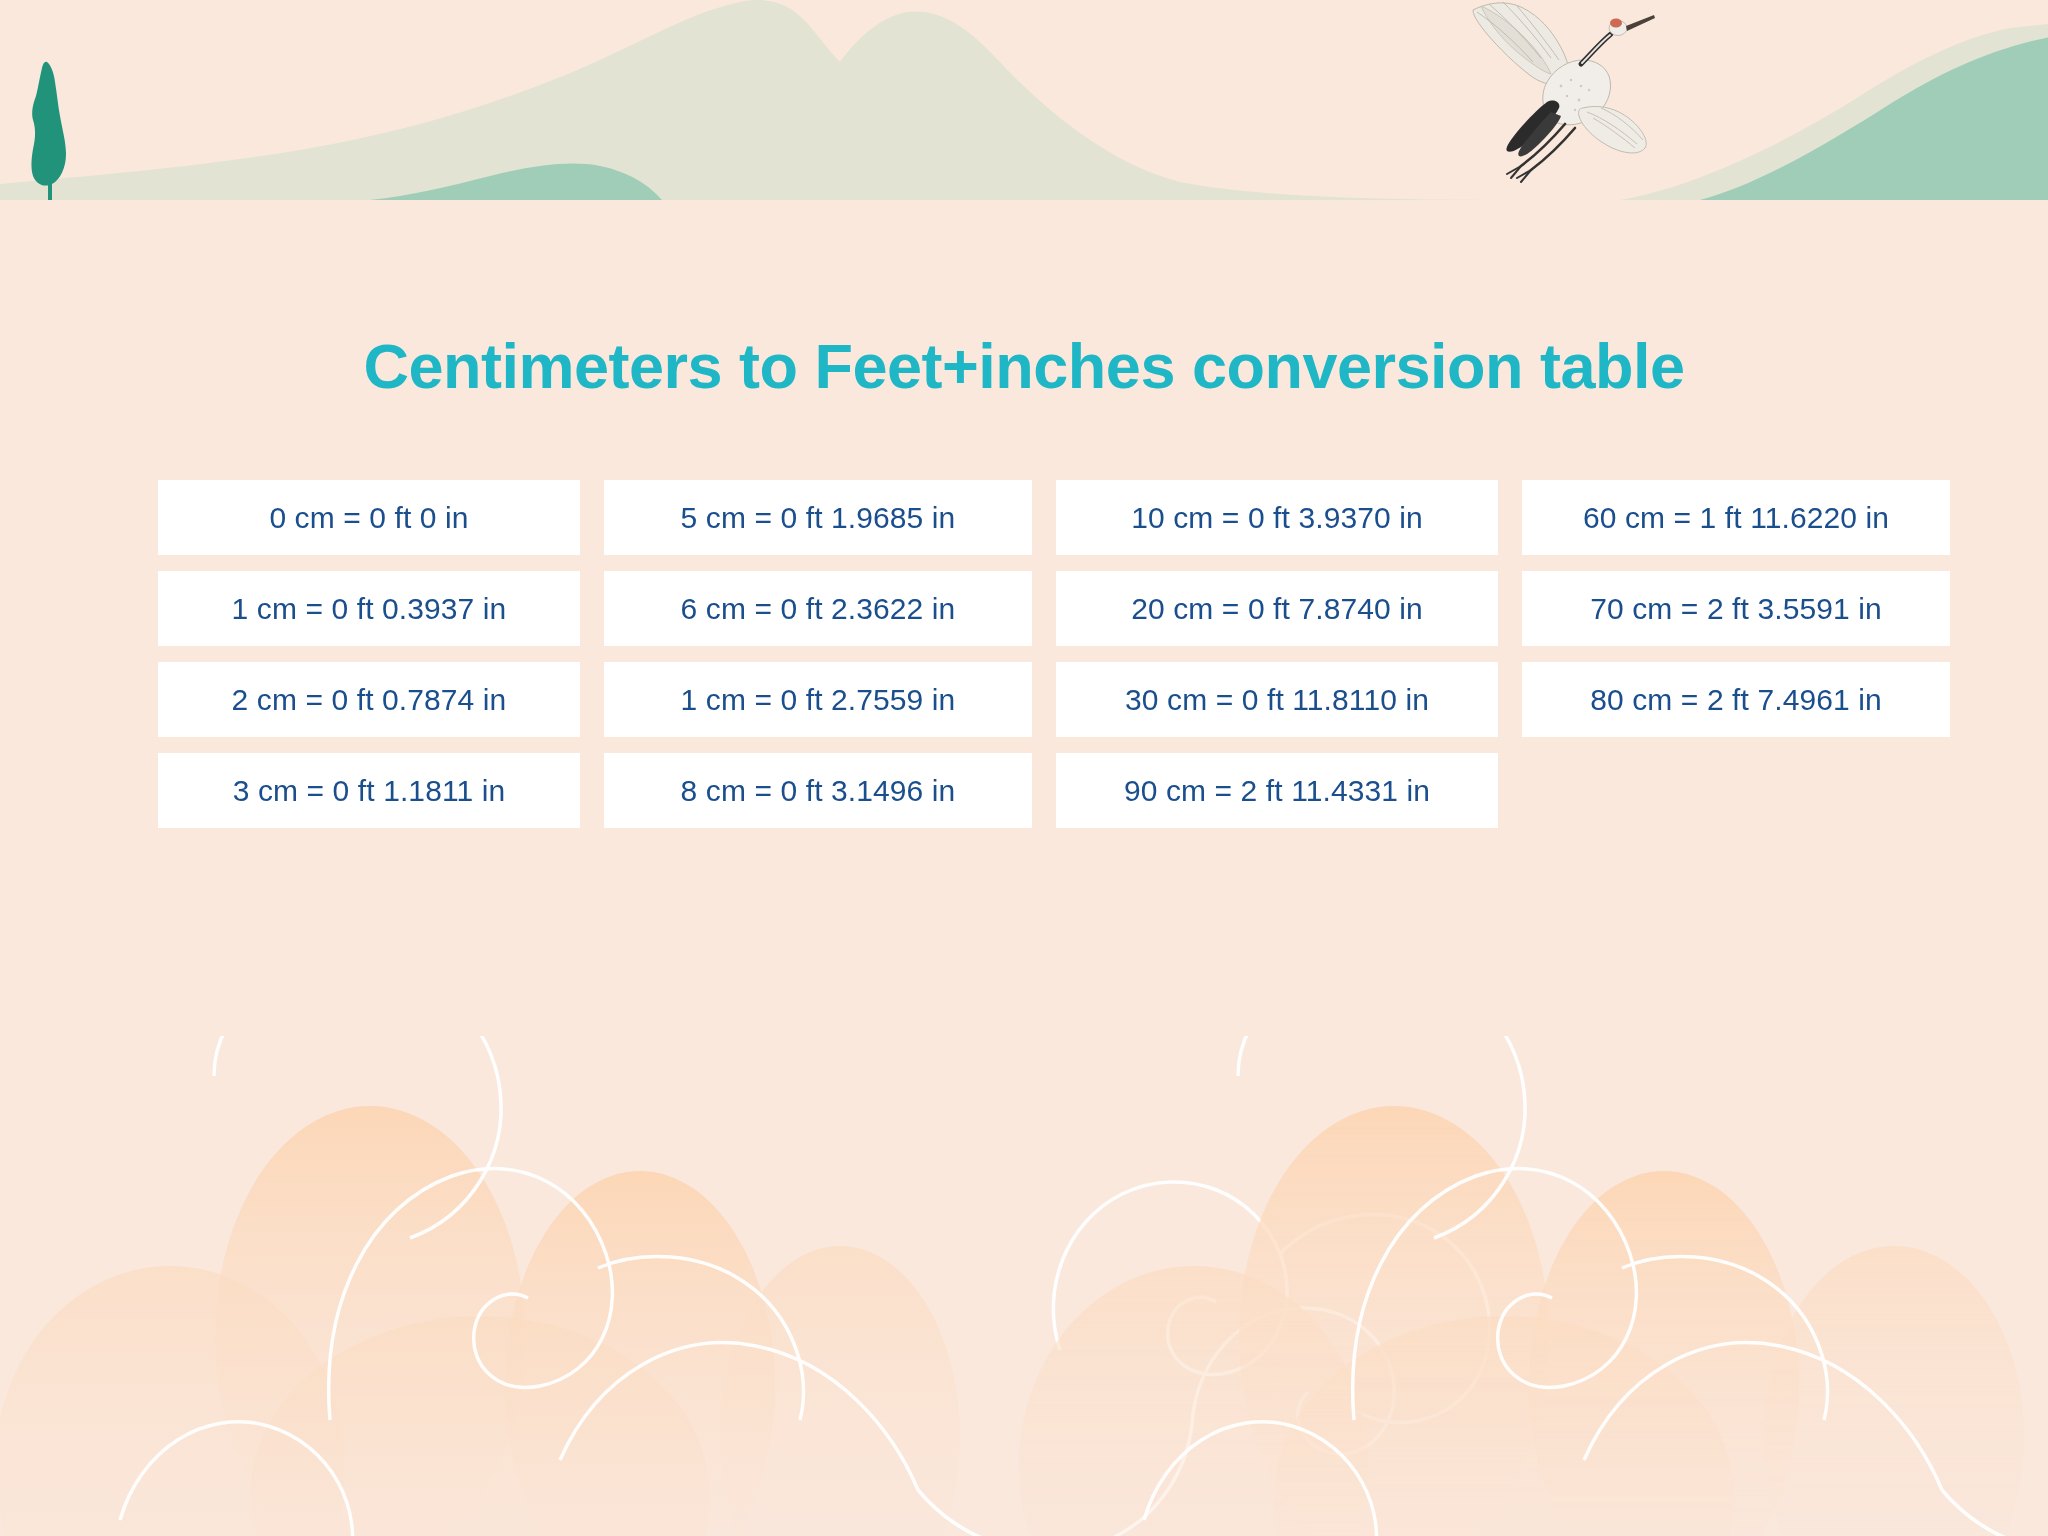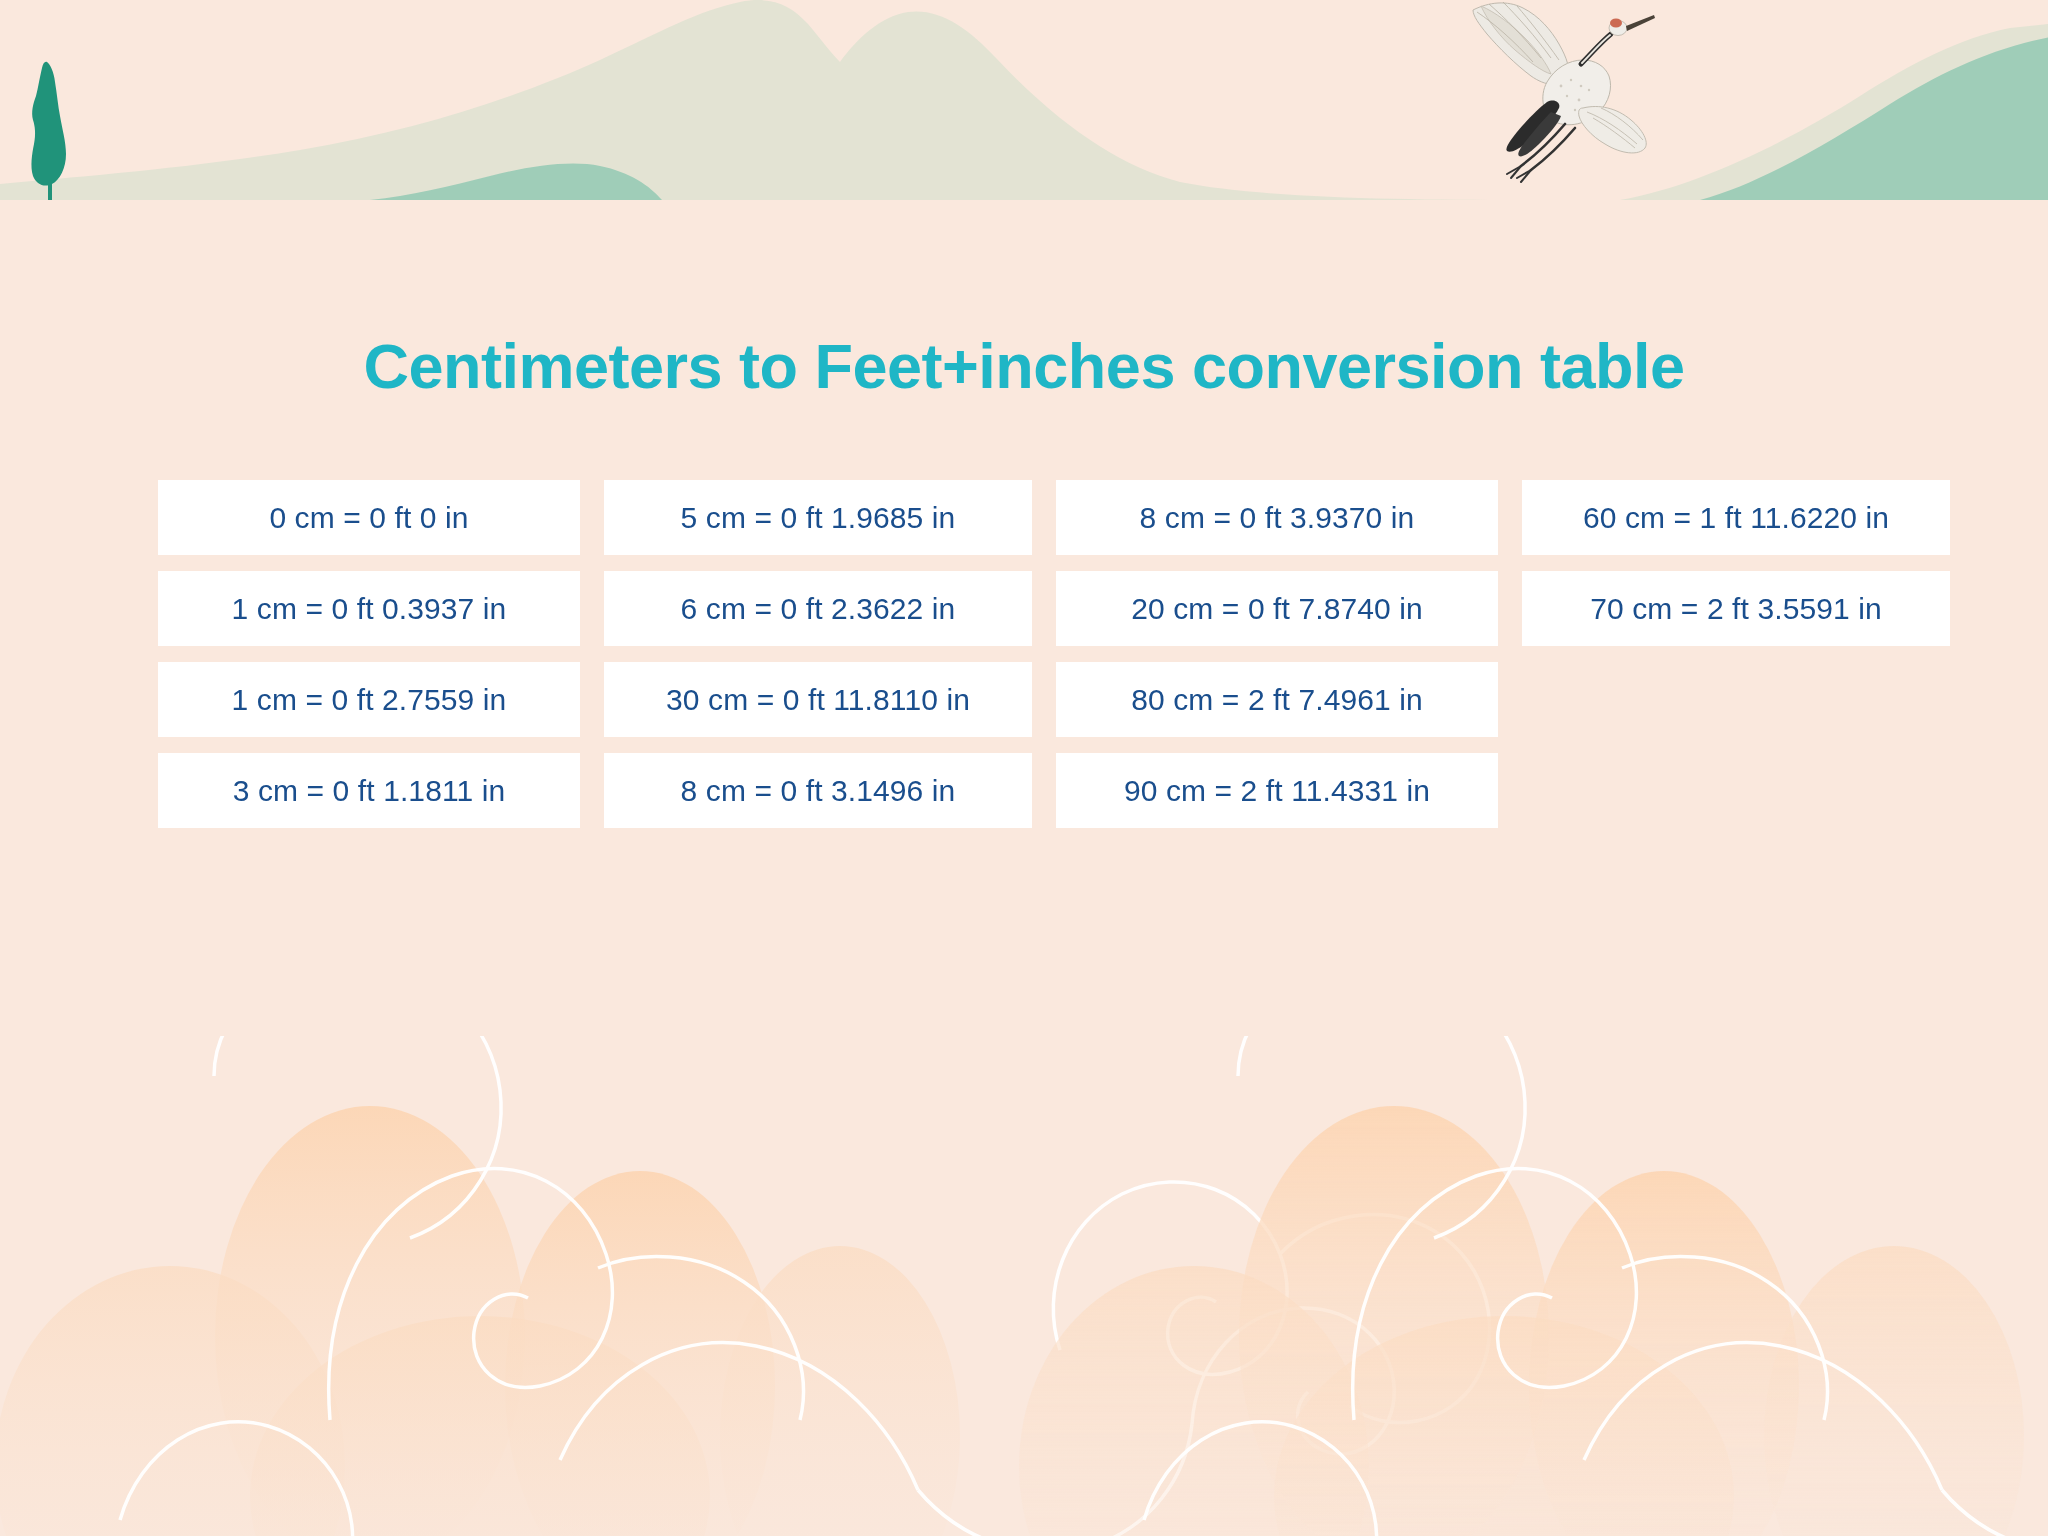--- a/index.html
+++ b/index.html
@@ -191,32 +191,33 @@
   </svg>
 </div>
 
 <h1 class="page-title">Centimeters to Feet+inches conversion table</h1>
 
 <div class="table-wrap">
 
   <div class="t-row">
     <div class="t-cell">0 cm = 0 ft 0 in</div>
     <div class="t-cell">5 cm = 0 ft 1.9685 in</div>
-    <div class="t-cell">8 cm = 0 ft 3.9370 in</div>
+    <div class="t-cell">10 cm = 0 ft 3.9370 in</div>
     <div class="t-cell">60 cm = 1 ft 11.6220 in</div>
   </div>
 
   <div class="t-row">
     <div class="t-cell">1 cm = 0 ft 0.3937 in</div>
     <div class="t-cell">6 cm = 0 ft 2.3622 in</div>
     <div class="t-cell">20 cm = 0 ft 7.8740 in</div>
     <div class="t-cell">70 cm = 2 ft 3.5591 in</div>
   </div>
 
   <div class="t-row">
+    <div class="t-cell">2 cm = 0 ft 0.7874 in</div>
     <div class="t-cell">1 cm = 0 ft 2.7559 in</div>
     <div class="t-cell">30 cm = 0 ft 11.8110 in</div>
     <div class="t-cell">80 cm = 2 ft 7.4961 in</div>
   </div>
 
   <div class="t-row">
     <div class="t-cell">3 cm = 0 ft 1.1811 in</div>
     <div class="t-cell">8 cm = 0 ft 3.1496 in</div>
     <div class="t-cell">90 cm = 2 ft 11.4331 in</div>
   </div>

